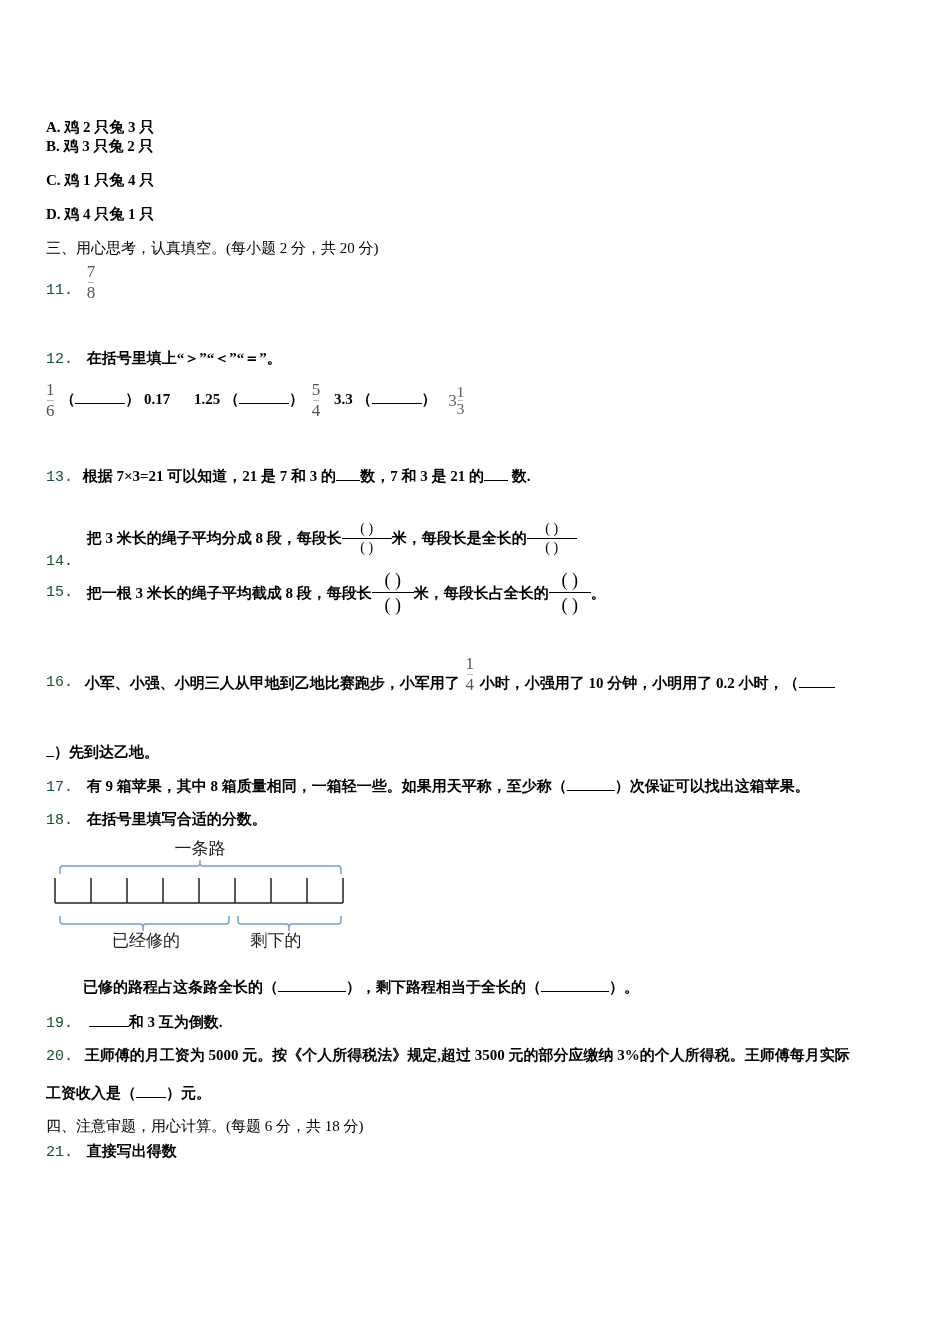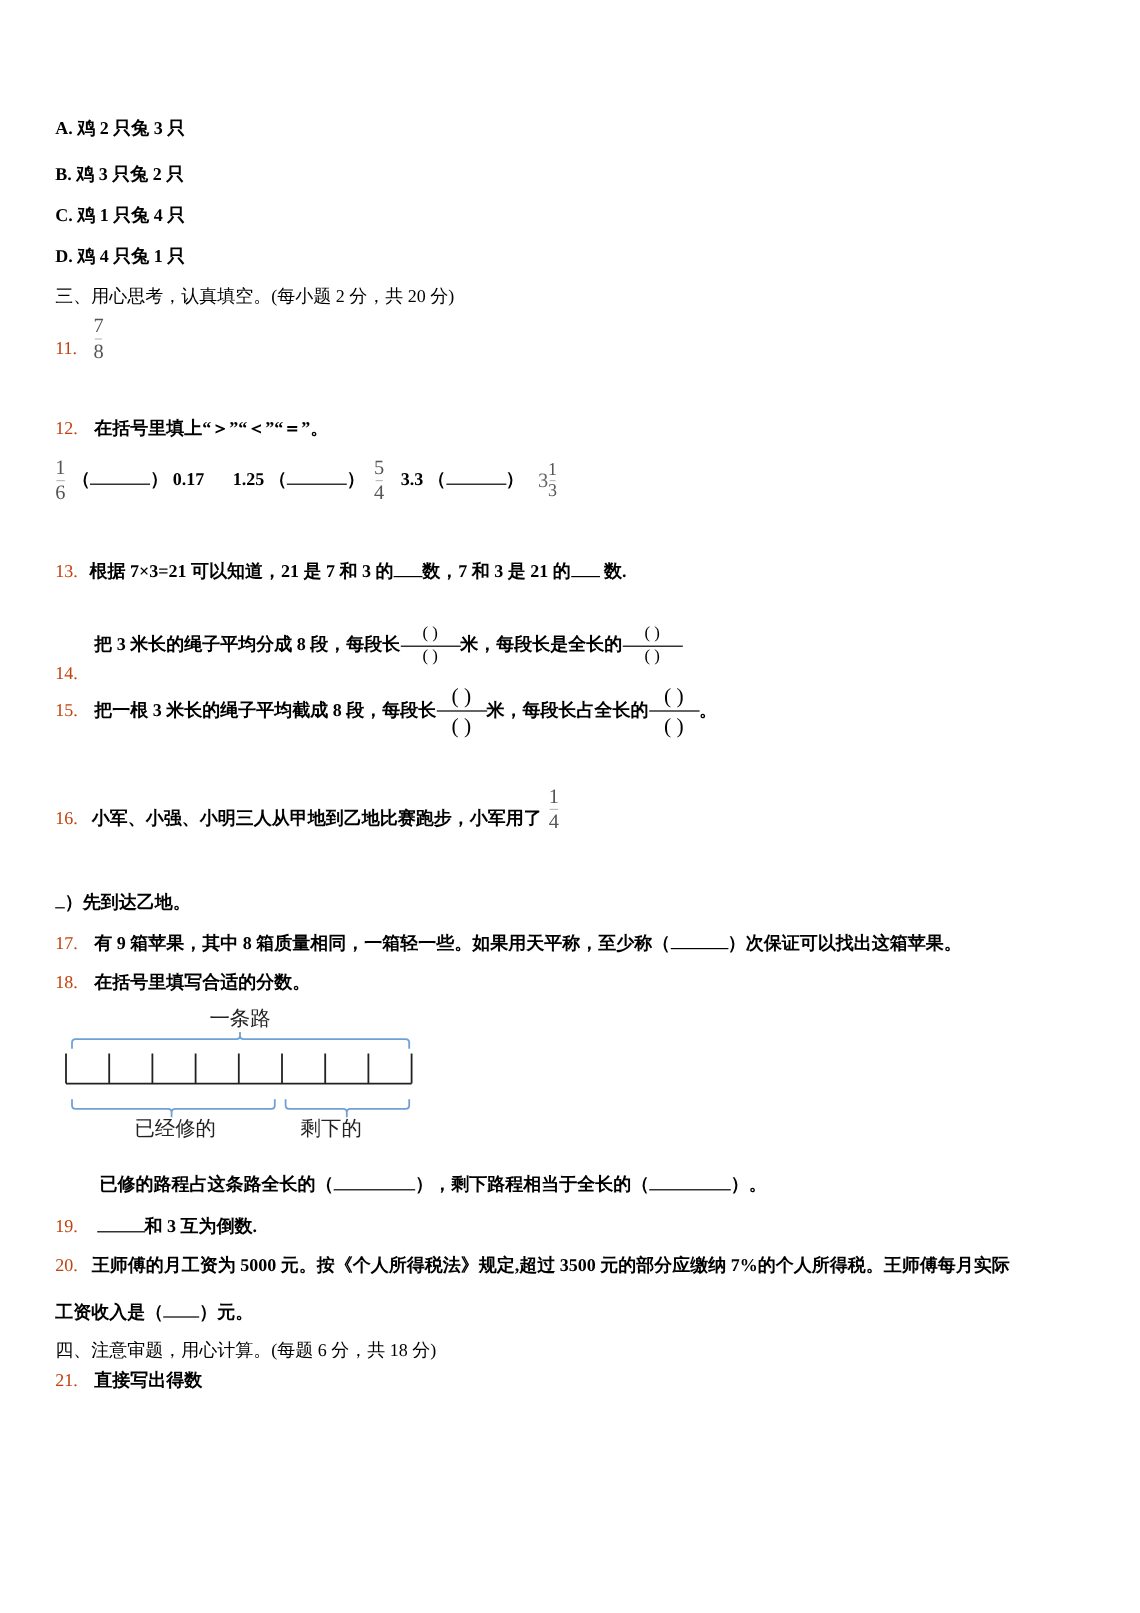--- a/index.html
+++ b/index.html
@@ -1,36 +1,36 @@
 <!DOCTYPE html>
 <html><head>
 <meta charset="utf-8">
 <style>
   html, body { margin: 0; padding: 0; background: #ffffff; }
   body { width: 950px; height: 1344px; position: relative; overflow: hidden;
          font-family: "Liberation Serif", "DejaVu Serif", serif; color: #000; }
   .abs { position: absolute; white-space: nowrap; }
   .line { font-size: 15px; font-weight: bold; line-height: 18px; }
-  .num { font-weight: normal; color: #c2410c; font-family: Liberation Serif, serif; }
+  .num { font-weight: normal; color: #14532d; font-family: Liberation Mono, monospace; }
   .sect { font-size: 15px; font-weight: normal; line-height: 18px; }
   .frac { display: inline-block; position: relative; vertical-align: middle; text-align: center; font-weight: normal; color: #555; font-family: "Liberation Serif", serif; }
   .frac .n, .frac .d { display: block; line-height: 20px; font-size: 17px; }
   .frac .bar { display: block; border-top: 1px solid #bbb; margin: 0 1px; }
   .blank { display: inline-block; border-bottom: 1.5px solid #000; height: 14px; vertical-align: baseline; }
   .pfrac { display: inline-block; vertical-align: middle; text-align: center; font-weight: normal; font-family: "Liberation Serif", serif; }
   .pfrac .n, .pfrac .d { display: block; line-height: 18px; font-size: 14px; }
   .pfrac .bar { display: block; border-top: 1px solid #000; }
   .pfrac.big .n, .pfrac.big .d { font-size: 18px; line-height: 24px; }
   .diagram { position: absolute; left: 52px; top: 836px; width: 300px; height: 120px; }
   .diagram svg text { font-family: "DejaVu Sans", sans-serif; }
 </style>
 </head>
 <body>
 
-<div class="abs line" style="left:46px; top:99px;">
+<div class="abs line" style="left:46px; top:118px;">
   <span>A.</span>
   <span>鸡 2 只兔 3 只</span>
 </div>
 <div class="abs line" style="left:46px; top:137px;">
   <span>B.</span>
   <span>鸡 3 只兔 2 只</span>
 </div>
 <div class="abs line" style="left:46px; top:171px;">
   <span>C.</span>
   <span>鸡 1 只兔 4 只</span>
@@ -111,20 +111,21 @@
 </div>
 
 <div class="abs line" style="left:46px; top:654px;">
   <span class="num" style="display:inline-block; vertical-align:bottom; padding-bottom:3px;">16.</span>
   <span style="display:inline-block; vertical-align:bottom; padding-bottom:3px; margin-left:8px;">小军、小强、小明三人从甲地到乙地比赛跑步，小军用了</span>
   <span class="frac" style="margin:0 2px;">
     <span class="n">1</span>
     <span class="bar"></span>
     <span class="d">4</span>
   </span>
+  <span style="display:inline-block; vertical-align:bottom; padding-bottom:3px;"><span>小时，小强用了 10 分钟，小明用了 0.2 小时，（</span><span class="blank" style="width:36px;"></span></span>
 </div>
 <div class="abs line" style="left:46px; top:742px;">
   <span class="blank" style="width:8px;"></span><span>）先到达乙地。</span>
 </div>
 
 <div class="abs line" style="left:46px; top:776px;">
   <span class="num">17.</span>
   <span style="margin-left:10px;">有 9 箱苹果，其中 8 箱质量相同，一箱轻一些。如果用天平称，至少称（</span><span class="blank" style="width:48px;"></span><span>）次保证可以找出这箱苹果。</span>
 </div>
 
@@ -165,21 +166,21 @@
   <span>已修的路程占这条路全长的（</span><span class="blank" style="width:68px;"></span><span>），剩下路程相当于全长的（</span><span class="blank" style="width:68px;"></span><span>）。</span>
 </div>
 
 <div class="abs line" style="left:46px; top:1012px;">
   <span class="num">19.</span>
   <span class="blank" style="width:40px; margin-left:12px;"></span><span>和 3 互为倒数.</span>
 </div>
 
 <div class="abs line" style="left:46px; top:1046px;">
   <span class="num">20.</span>
-  <span style="margin-left:8px;">王师傅的月工资为 5000 元。按《个人所得税法》规定,超过 3500 元的部分应缴纳 7%的个人所得税。王师傅每月实际</span>
+  <span style="margin-left:8px;">王师傅的月工资为 5000 元。按《个人所得税法》规定,超过 3500 元的部分应缴纳 3%的个人所得税。王师傅每月实际</span>
 </div>
 <div class="abs line" style="left:46px; top:1083px;">
   <span>工资收入是（</span><span class="blank" style="width:30px;"></span><span>）元。</span>
 </div>
 
 <div class="abs sect" style="left:46px; top:1117px;">四、注意审题，用心计算。(每题 6 分，共 18 分)</div>
 
 <div class="abs line" style="left:46px; top:1142px;">
   <span class="num">21.</span>
   <span style="margin-left:10px;">直接写出得数</span>

